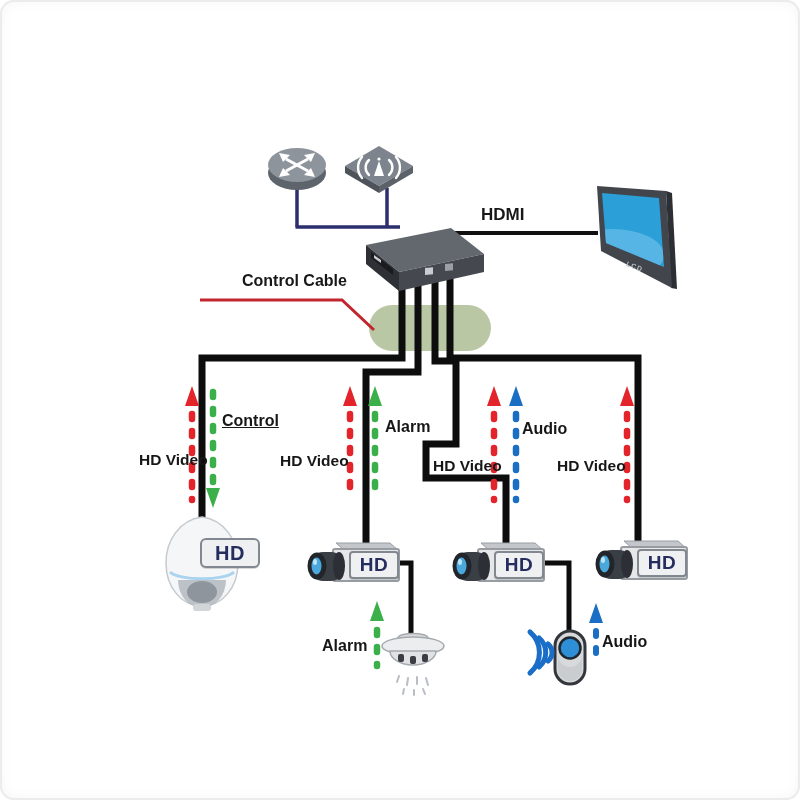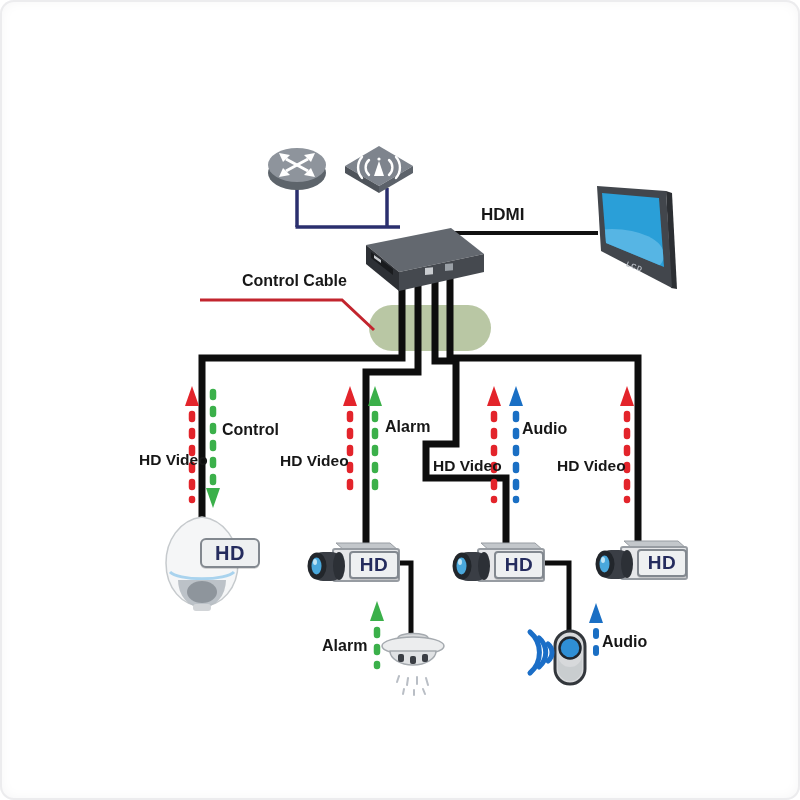--- a/index.html
+++ b/index.html
@@ -205,21 +205,21 @@
   </g>
 </svg>
 
 <div class="lbl" style="left:481px;top:206px;font-size:17px;">HDMI</div>
 
 <div class="lbl" style="left:242px;top:273px;">Control Cable</div>
 
 <div class="lbl lcd-text">LCD</div>
 
 <div class="lbl" style="left:139px;top:452px;font-size:15.5px;">HD Video</div>
-<div class="lbl" style="left:222px;top:422px;">Control</div>
+<div class="lbl" style="left:222px;top:413px;text-decoration:underline;">Control</div>
 
 <div class="lbl" style="left:280px;top:453px;font-size:15.5px;">HD Video</div>
 <div class="lbl" style="left:385px;top:419px;">Alarm</div>
 
 <div class="lbl" style="left:433px;top:458px;font-size:15.5px;">HD Video</div>
 <div class="lbl" style="left:522px;top:421px;">Audio</div>
 
 <div class="lbl" style="left:557px;top:458px;font-size:15.5px;">HD Video</div>
 
 <div class="lbl" style="left:322px;top:638px;">Alarm</div>

